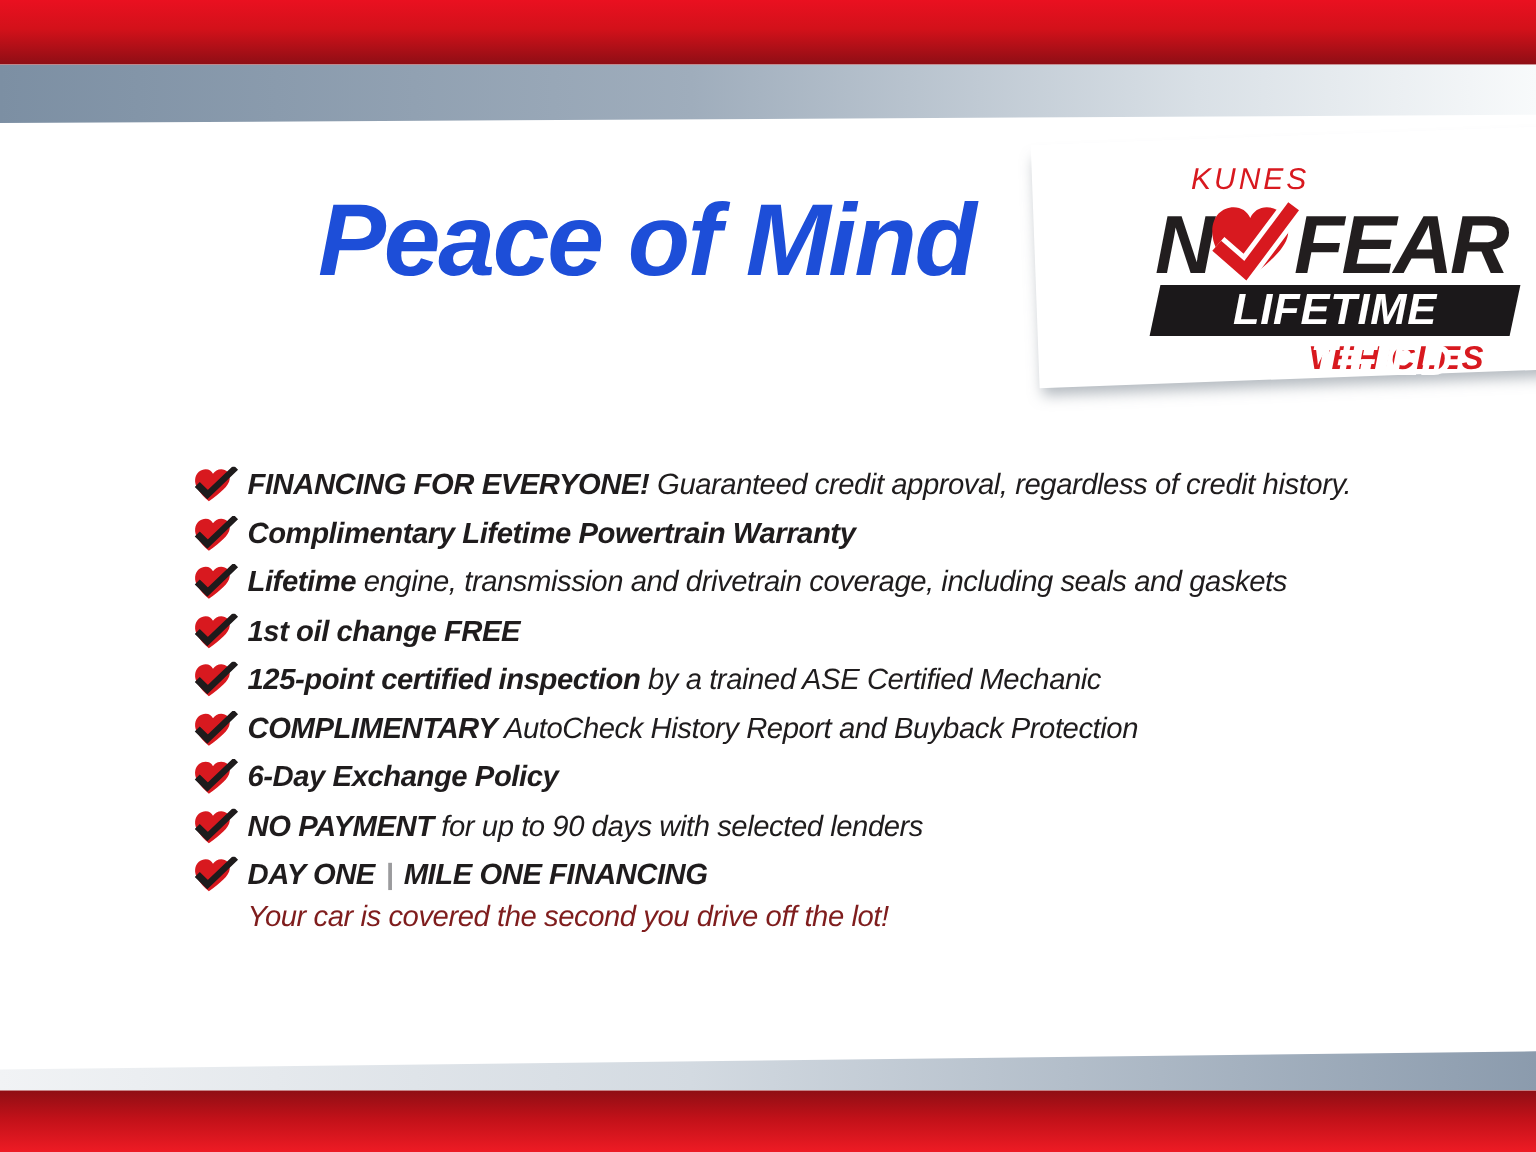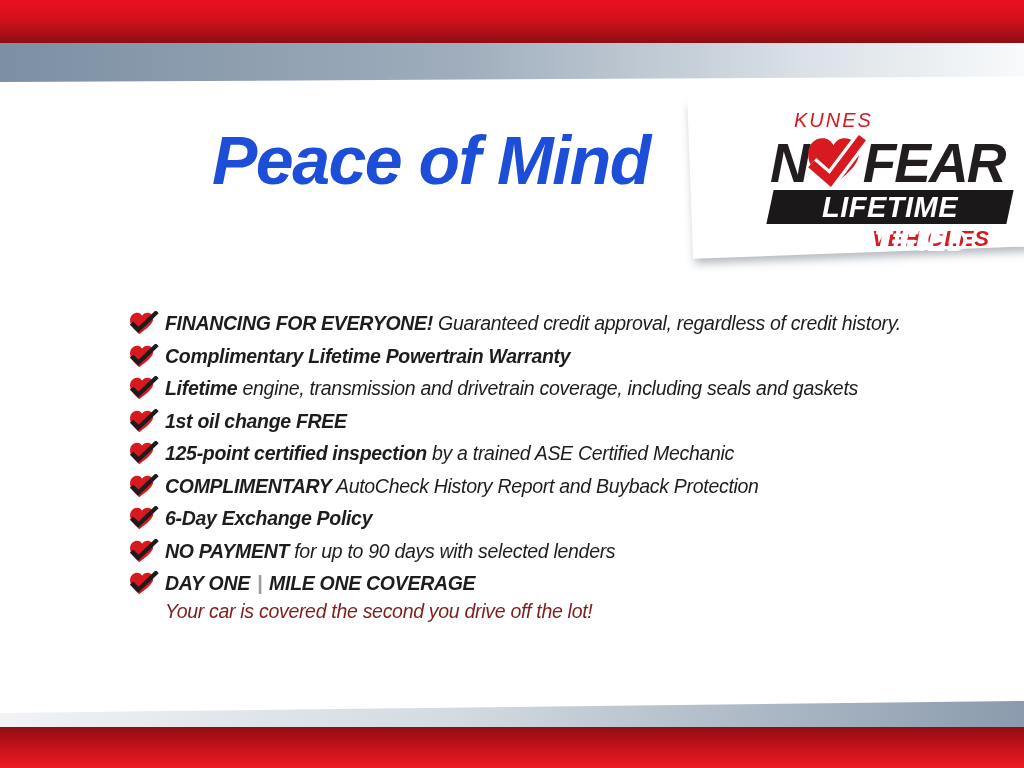--- a/index.html
+++ b/index.html
@@ -168,17 +168,17 @@
     <svg class="bullet">
         <use href="#hc"></use>
       </svg>
     <div class="txt"><span class="b">NO PAYMENT</span><span> for up to 90 days with selected lenders</span></div>
   </div>
 
   <div class="row">
     <svg class="bullet">
         <use href="#hc"></use>
       </svg>
-    <div class="txt"><span class="b">DAY ONE</span><span class="sep">|</span><span class="b">MILE ONE COVERAGE</span></div>
+    <div class="txt"><span class="b">DAY ONE</span><span class="sep">|</span><span class="b">MILE ONE FINANCING</span></div>
   </div>
 
   <div class="subline">Your car is covered the second you drive off the lot!</div>
 </div>
 
 </body></html>

